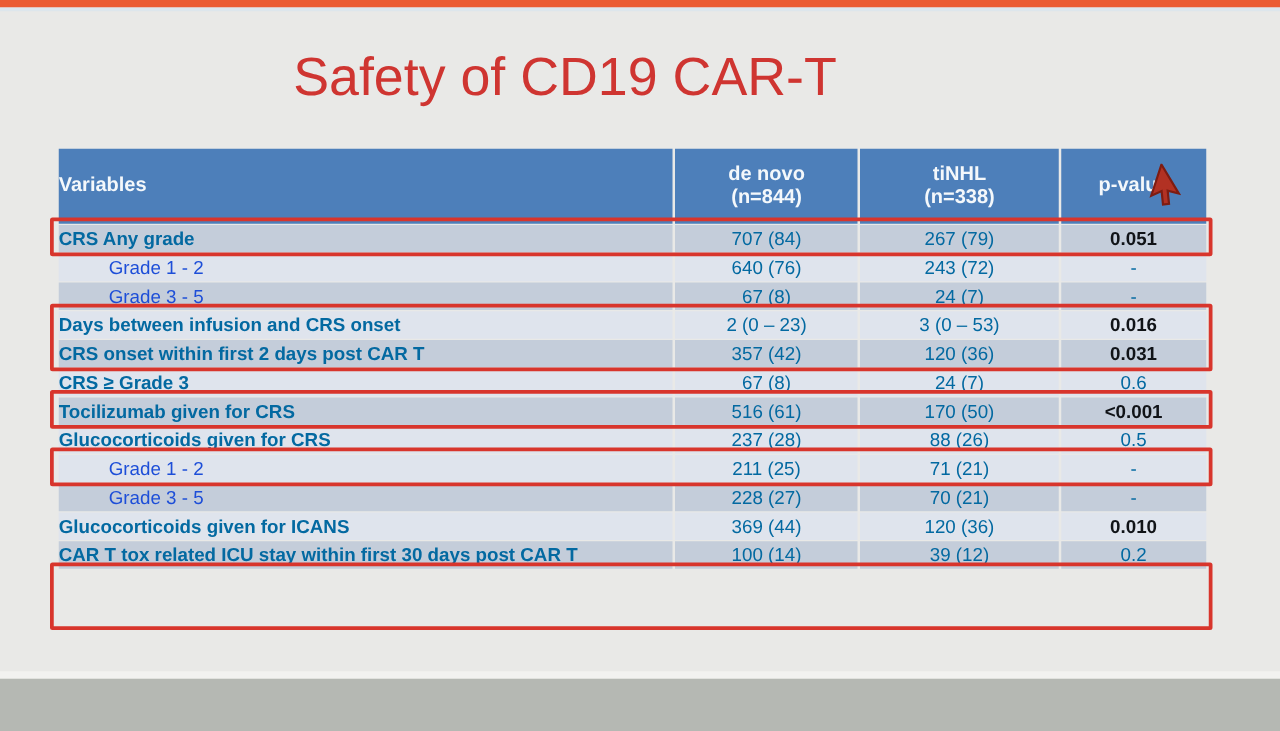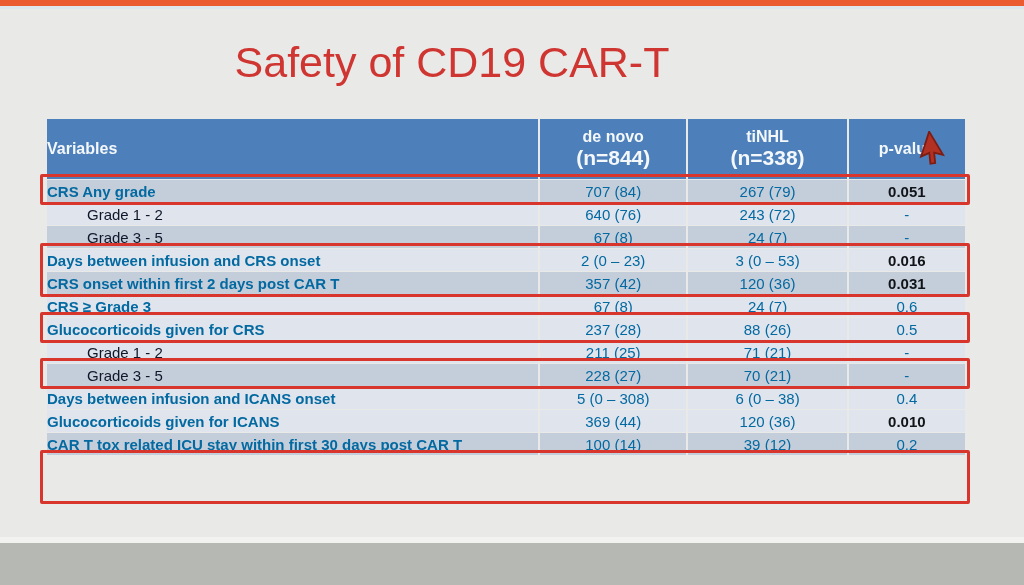--- a/index.html
+++ b/index.html
@@ -21,29 +21,29 @@
   table.data{
     border-collapse:separate;border-spacing:2px 1px;width:922px;
     table-layout:fixed;
   }
   table.data th{
     background:var(--header_blue,#4d7fba);color:#f4f8fb;
     font-size:16px;font-weight:bold;height:60px;vertical-align:middle;
     padding:0;
   }
   th.h-var{text-align:left;padding-left:12px;}
-  th .sub{display:block;font-size:21px;}
+  th .sub{display:block;font-size:16px;}
   table.data td{
     height:22px;vertical-align:middle;font-size:15px;color:#0369a1;
     padding:0;white-space:nowrap;overflow:hidden;
   }
   tr.row-dark td{background:var(--row_dark,#c4cdda);}
   tr.row-light td{background:var(--row_light,#dfe4ed);}
   td.cell-label{text-align:left;padding-left:13px;font-weight:bold;color:#1c1f24;}
-  td.cell-label.indent{padding-left:40px;font-weight:400;color:#0f172a;}
+  td.cell-label.indent{padding-left:40px;font-weight:400;color:#1d4ed8;}
   td.cell-val{text-align:center;margin-left:15px;}
   td.cell-p{text-align:center;}
   td.cell-p.strong{font-weight:bold;color:#101317;}
 
   .hl-box{
     position:absolute;border:3px solid var(--highlight_red,#d8352c);
     border-radius:2px;pointer-events:none;background:transparent;
   }
 
   .footer-line{position:absolute;left:0;top:537px;width:1024px;height:6px;background:#f2f2f0;}
@@ -108,43 +108,43 @@
           <td class="cell-val">357 (42)</td>
           <td class="cell-val">120 (36)</td>
           <td class="cell-p strong">0.031</td>
         </tr>
         <tr class="row-light">
           <td class="cell-label">CRS ≥ Grade 3</td>
           <td class="cell-val">67 (8)</td>
           <td class="cell-val">24 (7)</td>
           <td class="cell-p">0.6</td>
         </tr>
+        <tr class="row-dark">
+          <td class="cell-label">Tocilizumab given for CRS</td>
+          <td class="cell-val">516 (61)</td>
+          <td class="cell-val">170 (50)</td>
+          <td class="cell-p strong">&lt;0.001</td>
+        </tr>
         <tr class="row-light">
           <td class="cell-label">Glucocorticoids given for CRS</td>
           <td class="cell-val">237 (28)</td>
           <td class="cell-val">88 (26)</td>
           <td class="cell-p">0.5</td>
         </tr>
         <tr class="row-light">
           <td class="cell-label indent">Grade 1 - 2</td>
           <td class="cell-val">211 (25)</td>
           <td class="cell-val">71 (21)</td>
           <td class="cell-p">-</td>
         </tr>
         <tr class="row-dark">
           <td class="cell-label indent">Grade 3 - 5</td>
           <td class="cell-val">228 (27)</td>
           <td class="cell-val">70 (21)</td>
           <td class="cell-p">-</td>
-        </tr>
-        <tr class="row-light">
-          <td class="cell-label">Days between infusion and ICANS onset</td>
-          <td class="cell-val">5 (0 – 308)</td>
-          <td class="cell-val">6 (0 – 38)</td>
-          <td class="cell-p">0.4</td>
         </tr>
         <tr class="row-light">
           <td class="cell-label">Glucocorticoids given for ICANS</td>
           <td class="cell-val">369 (44)</td>
           <td class="cell-val">120 (36)</td>
           <td class="cell-p strong">0.010</td>
         </tr>
         <tr class="row-dark">
           <td class="cell-label">CAR T tox related ICU stay within first 30 days post CAR T</td>
           <td class="cell-val">100 (14)</td>

